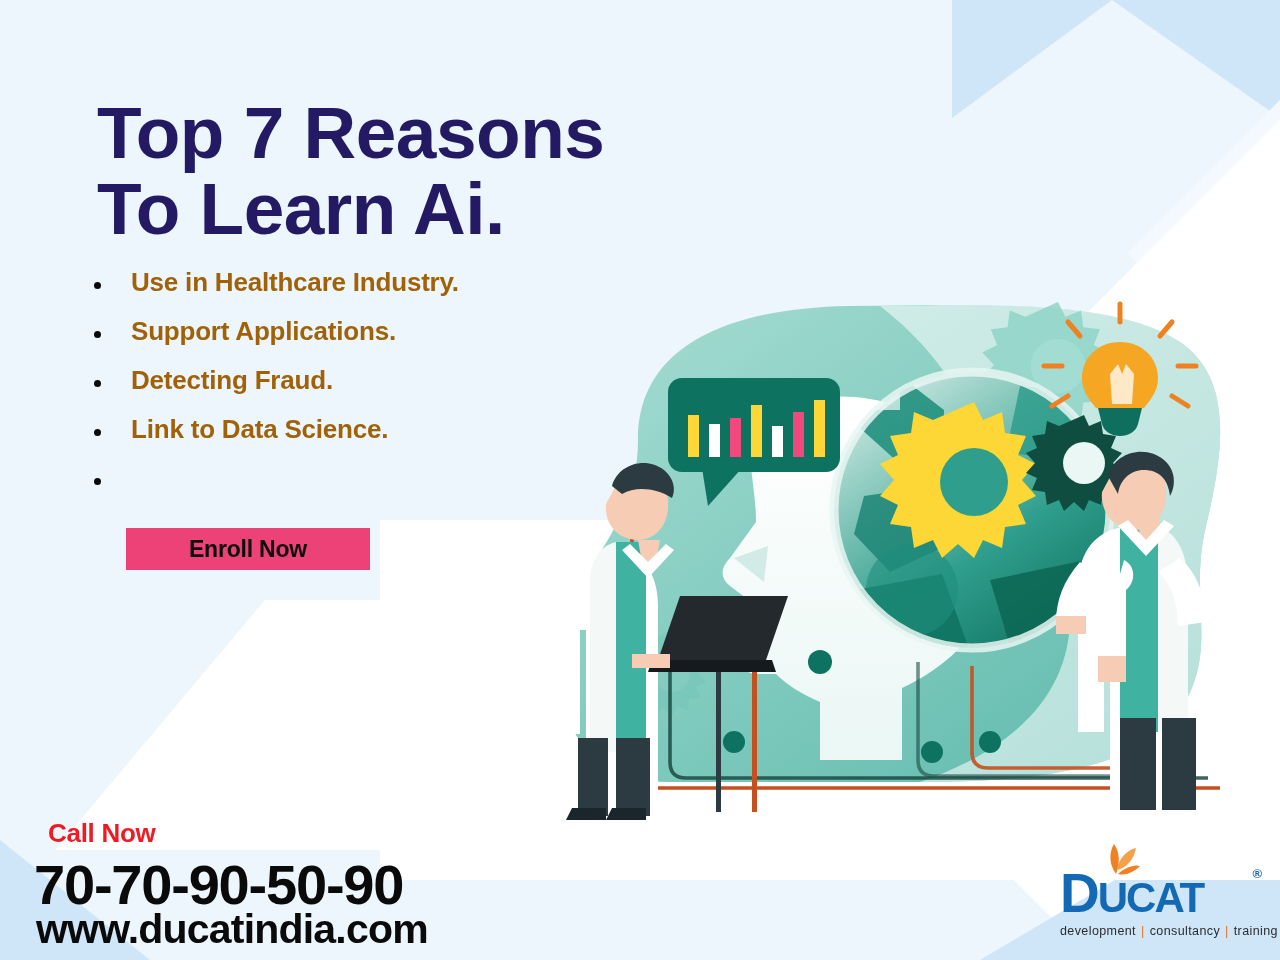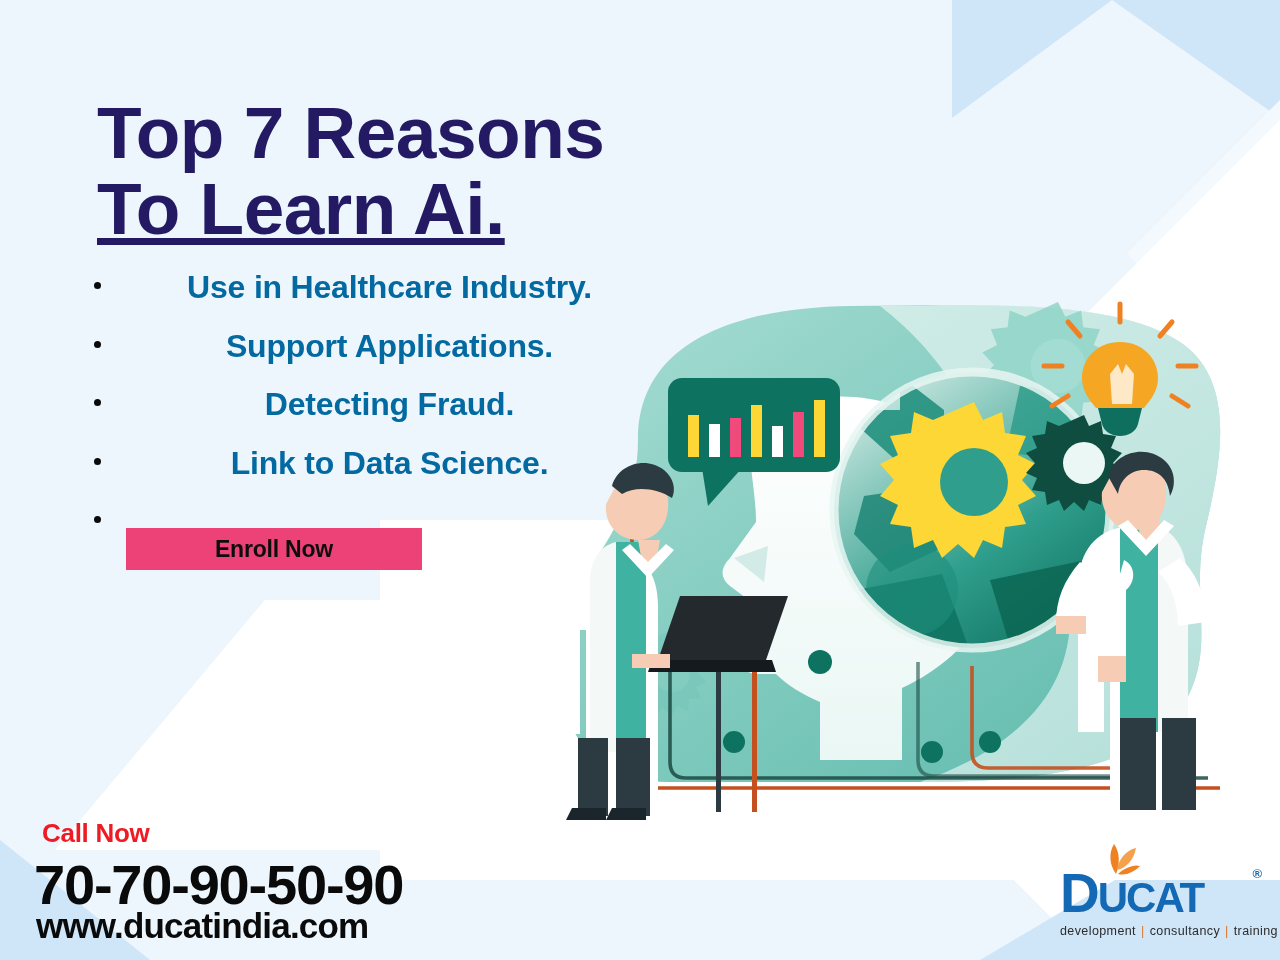--- a/index.html
+++ b/index.html
@@ -24,36 +24,36 @@
     border-bottom:120px solid #cfe6f9;border-right:150px solid transparent;}
   .bg-tri-br{position:absolute;right:0;bottom:0;width:0;height:0;
     border-bottom:178px solid #cfe6f9;border-left:300px solid transparent;}
   .bg-mid-white{position:absolute;left:380px;top:520px;width:900px;height:360px;background:#ffffff;}
   .bg-mid-white2{position:absolute;left:160px;top:600px;width:360px;height:250px;
     background:#ffffff;transform:skewX(-40deg);}
 
   
   .headline{position:absolute;left:97px;top:46px;width:640px;
     font-size:73px;line-height:1.04;font-weight:700;color:#231a63;letter-spacing:-.5px;}
-  .headline .l2{display:block;text-decoration:underline;}
+  .headline .l2{display:block;}
 
   .bullets{position:absolute;left:88px;top:262px;width:560px;margin:0;padding:0;list-style:none;}
   .bullets li{position:relative;padding-left:43px;margin:0 0 8px 0;
-    font-size:32px;line-height:1.58;font-weight:700;color:#0369a1;letter-spacing:-.2px;text-align:center;}
+    font-size:26px;line-height:1.58;font-weight:700;color:#a16207;letter-spacing:-.2px;}
   .bullets li .dot{position:absolute;left:6px;top:20px;width:7px;height:7px;
     border-radius:50%;background:#0a0a0a;}
 
-  .cta{position:absolute;left:126px;top:528px;width:296px;height:42px;
+  .cta{position:absolute;left:126px;top:528px;width:244px;height:42px;
     background:#ec4278;border:none;display:flex;align-items:center;justify-content:center;
     color:#0d0d0d;font-size:23px;font-weight:700;cursor:pointer;letter-spacing:-.2px;}
 
   
-  .call-now{position:absolute;left:42px;top:818px;font-size:26px;font-weight:700;color:#ef1b24;letter-spacing:-.3px;}
+  .call-now{position:absolute;left:48px;top:818px;font-size:26px;font-weight:700;color:#ef1b24;letter-spacing:-.3px;}
   .phone{position:absolute;left:34px;top:852px;font-size:56px;font-weight:700;color:#0a0a0a;letter-spacing:-1.2px;}
-  .website{position:absolute;left:36px;top:906px;font-size:35px;font-weight:700;color:#0a0a0a;letter-spacing:-.8px;}
+  .website{position:absolute;left:36px;top:906px;font-size:41px;font-weight:700;color:#0a0a0a;letter-spacing:-.8px;}
 
   
   .logo{position:absolute;left:1052px;top:842px;width:214px;height:106px;}
   .logo-word{position:absolute;left:8px;top:24px;font-size:55px;font-weight:700;
     color:#1469b4;letter-spacing:-2px;line-height:1;}
   .logo-word .sm{font-size:42px;}
   .logo-r{position:absolute;right:4px;top:24px;font-size:13px;color:#1469b4;font-weight:700;}
   .logo-leaf{position:absolute;left:44px;top:-2px;width:46px;height:36px;}
   .logo-tag{position:absolute;left:8px;top:82px;font-size:12.5px;color:#2b2b2b;
     letter-spacing:.4px;white-space:nowrap;}

